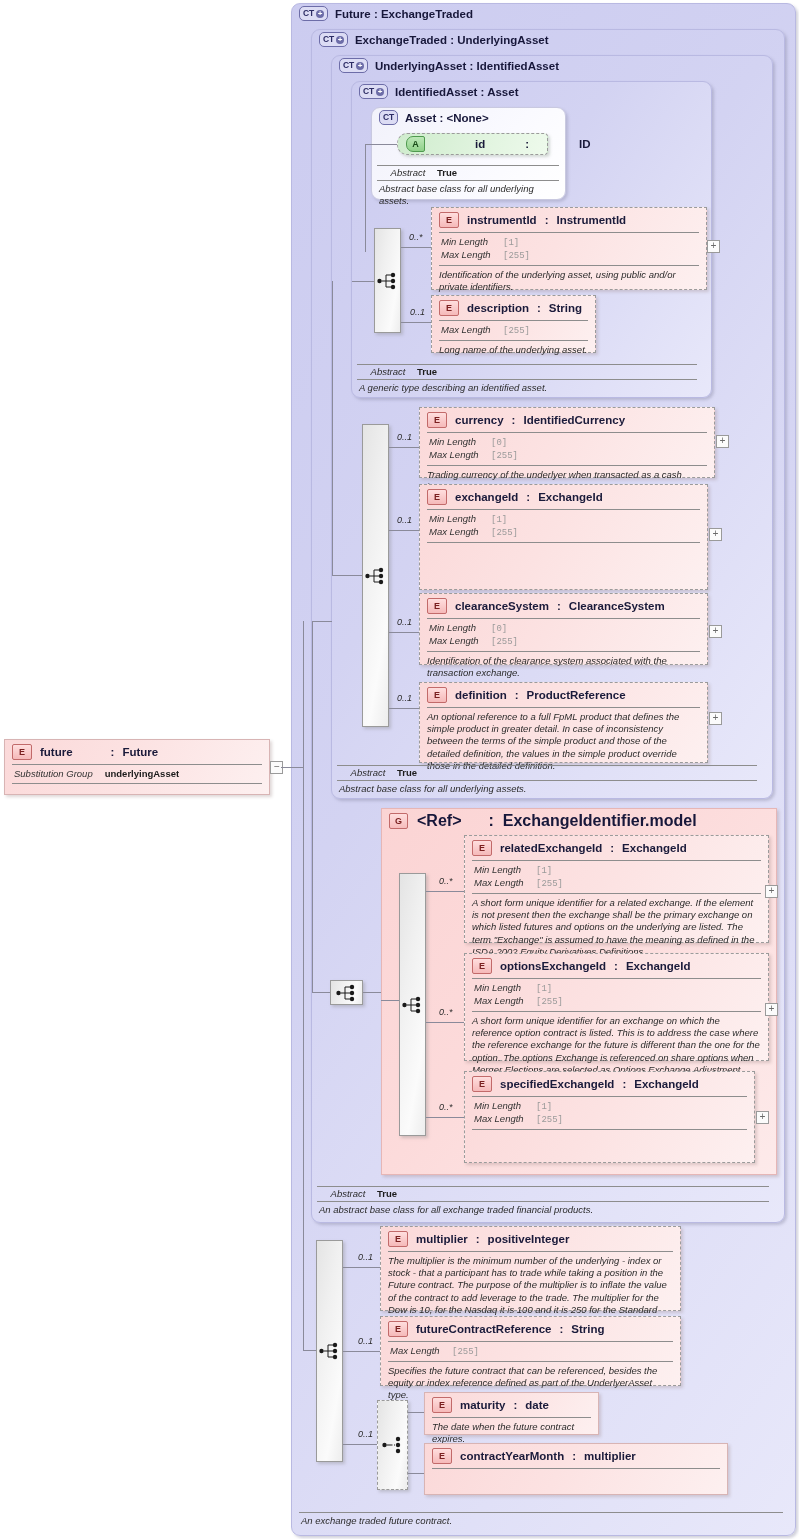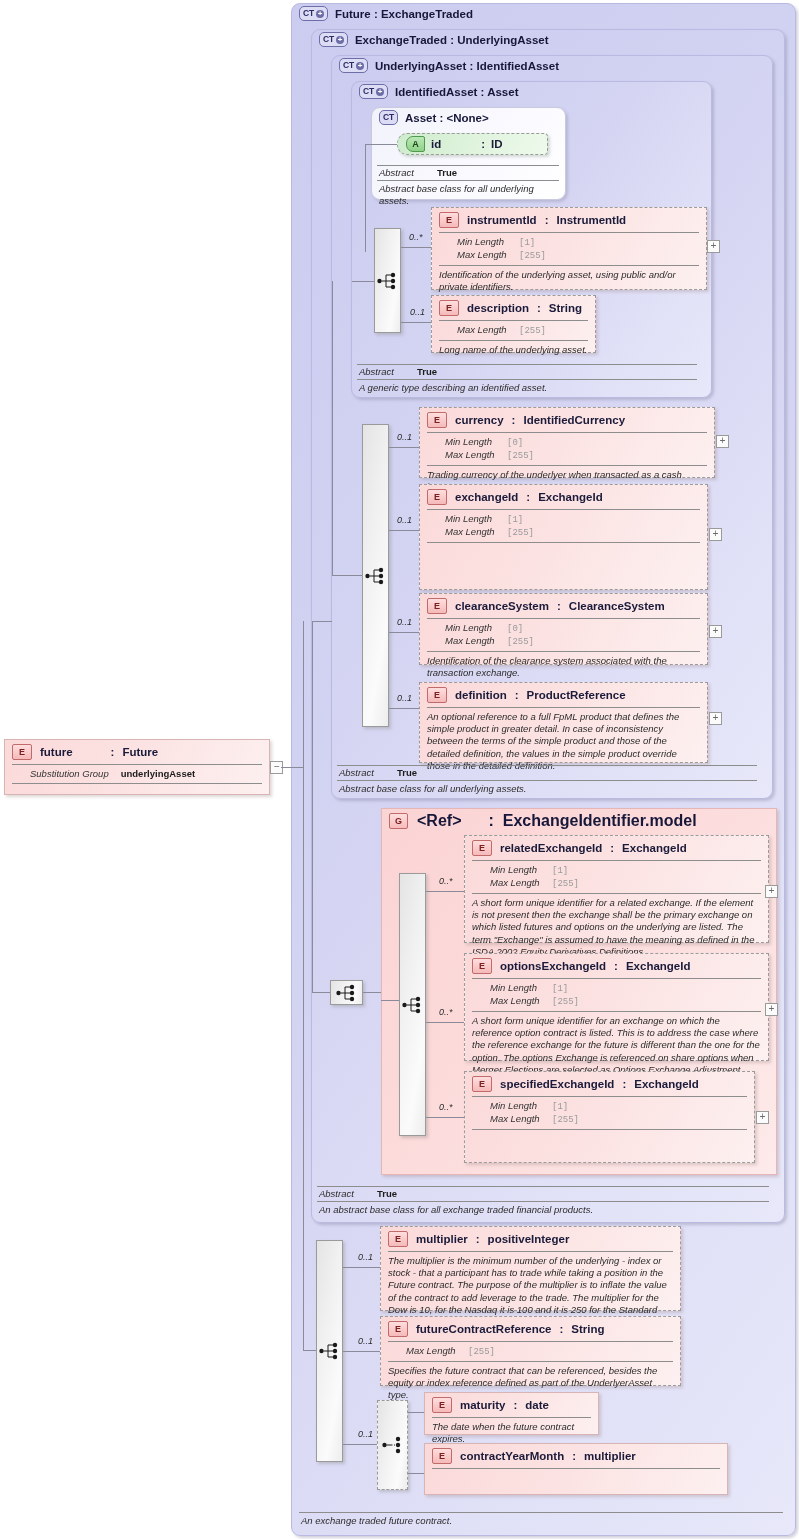--- a/index.html
+++ b/index.html
@@ -62,44 +62,44 @@
   .e-badge{
     display:inline-flex;align-items:center;justify-content:center;
     width:18px;height:14px;border:1px solid #c26a6a;border-radius:2px;
     background:linear-gradient(#ffdede,#f5b9b9);
     color:#7a2020;font-size:9px;font-weight:bold;line-height:1;flex:none;
   }
   .e-name{font-size:11.5px;font-weight:bold;color:#1a1a3a;}
   .e-sep{font-size:11.5px;font-weight:bold;color:#1a1a3a;}
   .e-type{font-size:11.5px;font-weight:bold;color:#1a1a3a;}
   .rule{height:1px;background:#8d8d8d;margin:0 7px;}
-  .facets{padding:3px 7px 3px 25px;}
+  .facets{padding:3px 7px 3px 9px;}
   .facet{display:flex;align-items:baseline;line-height:12px;}
   .facet .k{font-style:italic;font-size:9.5px;color:#333;width:62px;flex:none;}
   .facet .v{font-size:9px;color:#9a9a9a;font-family:"Liberation Mono","DejaVu Sans Mono",monospace;}
   .doc{padding:3px 7px 5px 7px;font-style:italic;font-size:9.5px;line-height:12.2px;color:#2b2b2b;}
 
   
   .attr{
     background:linear-gradient(110deg,#cfeccd 0%,#dff3dd 50%,#eefaec 100%);
     border:1px dashed #9b9b9b;border-radius:10px 4px 4px 10px;
     box-shadow:2px 2px 3px rgba(120,140,120,.3);
     display:flex;align-items:center;gap:6px;padding:0 8px;
   }
   .a-badge{
     display:inline-flex;align-items:center;justify-content:center;
     width:17px;height:14px;border:1px solid #4f9a4f;border-radius:7px 2px 2px 7px;
     background:linear-gradient(#bde8b8,#8fd189);
     color:#174a17;font-size:9px;font-weight:bold;line-height:1;flex:none;
   }
-  .a-name{font-size:11.5px;font-weight:bold;color:#1a1a3a;}
+  .a-name{font-size:11.5px;font-weight:bold;color:#1a1a3a;margin-left:44px;}
 
   
   .footer{position:absolute;}
-  .frow{display:flex;align-items:baseline;padding:1px 2px 2px 2px;}
+  .frow{display:flex;align-items:baseline;padding:1px 2px 2px 2px;text-align:center;}
   .frow .k{font-style:italic;font-size:9.5px;color:#2b2b2b;width:58px;flex:none;}
   .frow .v{font-size:9.5px;font-weight:bold;color:#1b1b1b;}
   .fline{height:1px;background:#8d8d8d;}
   .fdoc{font-style:italic;font-size:9.5px;color:#2b2b2b;padding:2px 2px 0 2px;line-height:12px;}
 
   
   .comp{
     background:linear-gradient(100deg,#e4e4e4 0%,#f0f0f0 35%,#fbfbfb 75%,#ededed 100%);
     box-shadow:2px 2px 3px rgba(130,130,130,.35);
     display:flex;align-items:center;justify-content:center;

